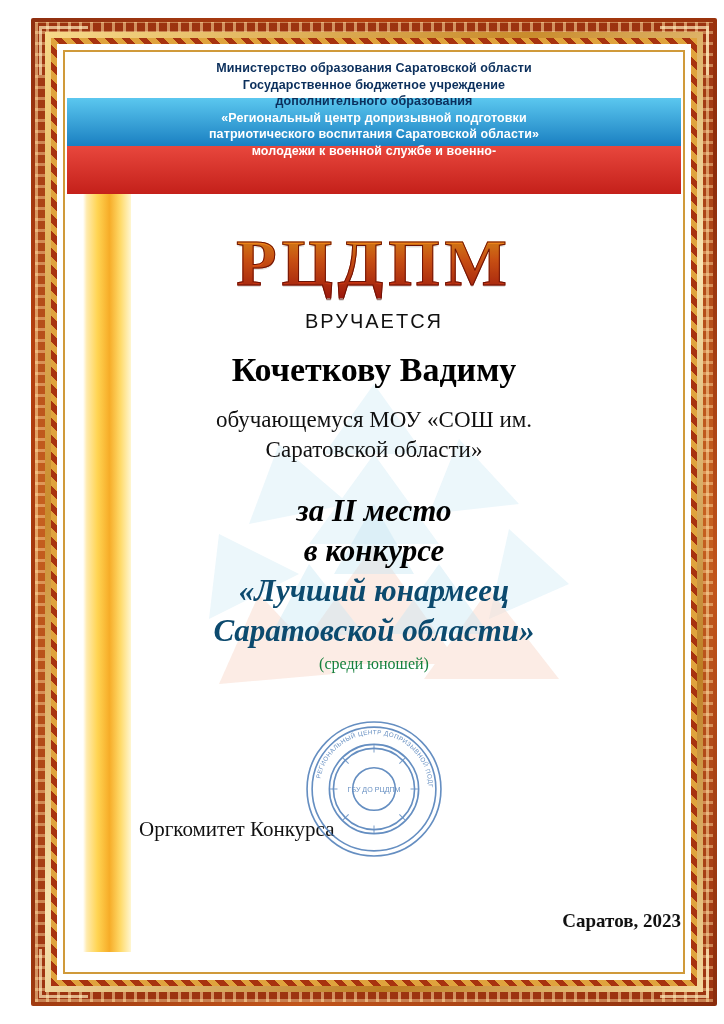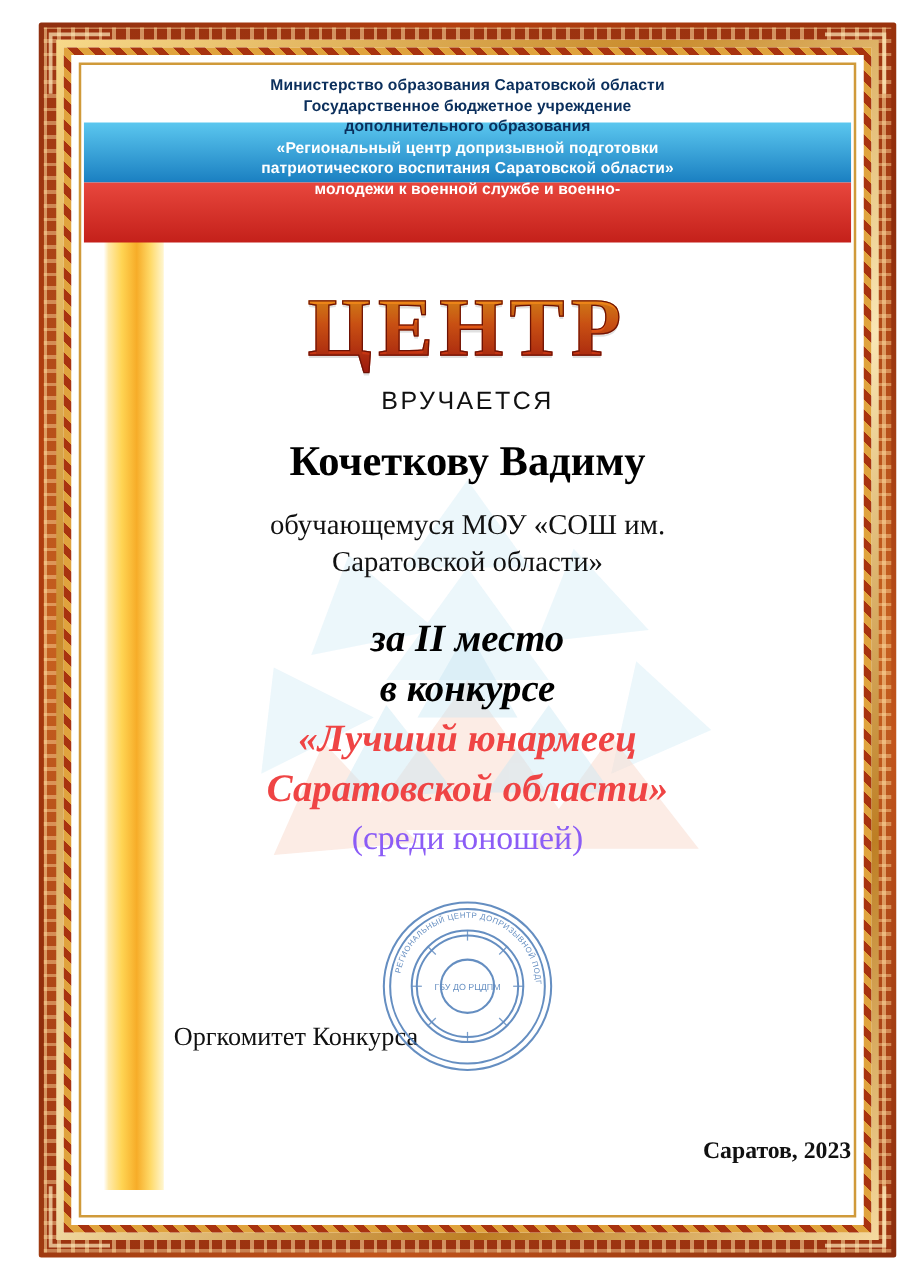--- a/index.html
+++ b/index.html
@@ -231,28 +231,28 @@
     font-size: 31px;
     line-height: 40px;
     color: #000000;
   }
   .award-contest-name {
     font-family: "Liberation Serif", serif;
     font-weight: bold;
     font-style: italic;
     font-size: 31px;
     line-height: 40px;
-    color: #ef4444;
+    color: #0c4a6e;
     padding: 0 40px;
   }
   .award-category {
     margin-top: 4px;
     font-family: "Liberation Serif", serif;
-    font-size: 27px;
-    color: #8b5cf6;
+    font-size: 16px;
+    color: #15803d;
   }
 
   
   .signature-row {
     position: absolute;
     left: 0;
     bottom: 92px;
     width: 100%;
     height: 150px;
   }
@@ -334,21 +334,21 @@
     <div class="org-lines">
       <span class="ln">Министерство образования Саратовской области</span>
       <span class="ln">Государственное бюджетное учреждение</span>
       <span class="ln">дополнительного образования</span>
       <span class="ln on-blue">«Региональный центр допризывной подготовки</span>
       <span class="ln on-red">патриотического воспитания Саратовской области»</span>
       <span class="ln on-blue">молодежи к военной службе и военно-</span>
     </div>
 
     <div class="content">
-      <div class="diploma-title">ЦЕНТР</div>
+      <div class="diploma-title">РЦДПМ</div>
       <div class="awarded-to">ВРУЧАЕТСЯ</div>
       <div class="recipient">Кочеткову Вадиму</div>
       <div class="recipient-desc">
         <div>обучающемуся МОУ «СОШ им.</div>
         <div>Саратовской области»</div>
       </div>
       <div class="award-place">за II место</div>
       <div class="award-contest">в конкурсе</div>
       <div class="award-contest-name">«Лучший юнармеец</div>
       <div class="award-contest-name">Саратовской области»</div>

